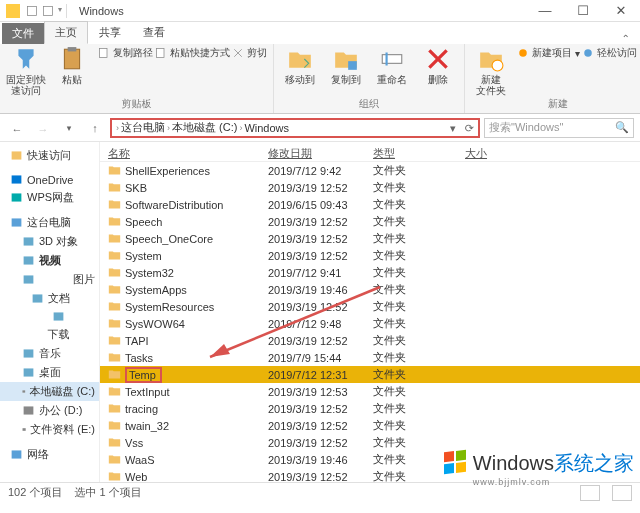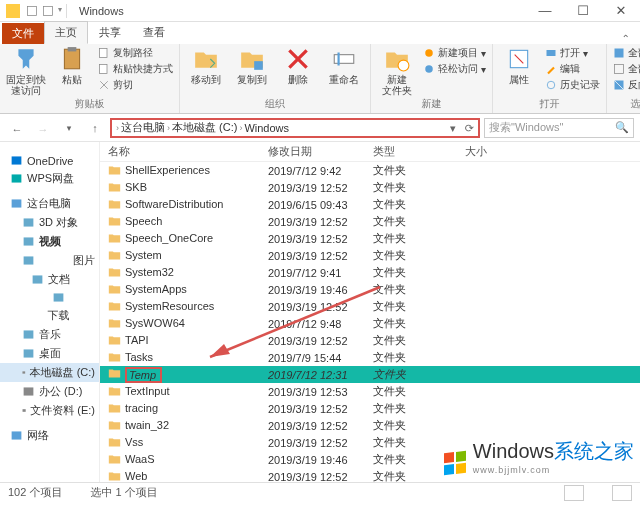--- a/index.html
+++ b/index.html
@@ -5,64 +5,64 @@
 * { margin:0; padding:0; box-sizing:border-box; font-family:"Microsoft YaHei","Segoe UI",sans-serif; }
 body { width:640px; height:513px; overflow:hidden; background:#fff; font-size:11px; position:relative; }
 .titlebar { height:22px; background:#fff; display:flex; align-items:center; border-bottom:1px solid #e0e0e0; }
 .titlebar .ticon { width:14px; height:14px; margin:0 4px 0 6px; background:#ffcc44; }
 .titlebar .qat { display:flex; gap:4px; margin-left:2px; }
 .titlebar .qat svg { width:12px; height:12px; }
 .titlebar .title { margin-left:8px; color:#444; }
 .titlebar .winbtns { margin-left:auto; display:flex; }
 .titlebar .winbtns div { width:38px; height:22px; display:flex; align-items:center; justify-content:center; color:#555; font-size:13px; }
 .ribbon-tabs { height:22px; display:flex; align-items:flex-end; padding-left:2px; background:#fff; }
-.ribbon-tabs .ftab { background:#c2410c; color:#fff; padding:3px 10px; font-size:11px; }
+.ribbon-tabs .ftab { background:#737373; color:#fff; padding:3px 10px; font-size:11px; }
 .ribbon-tabs .tab { padding:3px 10px; color:#444; border:1px solid transparent; }
 .ribbon-tabs .tab.active { border:1px solid #ccc; border-bottom:1px solid #f5f5f5; background:#f5f5f5; }
 .ribbon-tabs .spacer { flex:1; }
 .ribbon-tabs .chev { padding:0 10px; color:#666; font-size:10px; }
 .ribbon { height:70px; background:#f5f5f5; border-bottom:1px solid #ccc; display:flex; font-size:10px; color:#444; }
 .rgroup { border-right:1px solid #e0e0e0; padding:2px 6px 0 6px; display:flex; flex-direction:column; align-items:center; justify-content:space-between; }
 .rgroup .label { color:#777; font-size:10px; margin-top:auto; padding-bottom:2px; }
 .rbody { display:flex; gap:6px; align-items:flex-start; }
 .bigbtn { display:flex; flex-direction:column; align-items:center; width:40px; font-size:10px; text-align:center; line-height:11px; }
 .bigbtn .ic { width:26px; height:26px; margin-bottom:2px; }
-.smallcol { display:flex; flex-direction:column; gap:2px; font-size:10px; }
+.smallcol { display:flex; gap:2px; font-size:10px; }
 .smallcol div { display:flex; align-items:center; gap:3px; white-space:nowrap; }
 .smallcol .si { width:12px; height:12px; }
 .addr { height:28px; display:flex; align-items:center; gap:4px; padding:0 6px; border-bottom:1px solid #e5e5e5; }
 .addr .navbtn { width:22px; height:22px; display:flex; align-items:center; justify-content:center; color:#666; }
 .addr .crumbs { flex:1; height:20px; border:2px solid #d9534f; display:flex; align-items:center; padding:0 4px; gap:2px; font-size:11px; color:#333; position:relative; }
 .addr .crumbs .sep { color:#888; font-size:9px; }
 .addr .crumbs .drop { position:absolute; right:4px; top:2px; color:#666; }
 .addr .search { width:150px; height:20px; border:1px solid #ccc; display:flex; align-items:center; padding:0 4px; color:#999; font-size:11px; }
 .main { display:flex; height:340px; }
 .sidebar { width:100px; border-right:1px solid #eee; padding-top:4px; overflow:hidden; font-size:11px; }
 .sb-item { display:flex; align-items:center; gap:4px; padding:2px 4px 2px 10px; color:#333; white-space:nowrap; }
 .sb-item.sel { background:#d7e8f7; }
 .sb-item .si { width:13px; height:13px; }
 .content { flex:1; overflow:hidden; position:relative; }
-.chead { display:flex; height:20px; align-items:center; border-bottom:1px solid #eee; color:#555; font-size:11px; }
+.chead { display:flex; height:20px; align-items:flex-end; border-bottom:1px solid #eee; color:#555; font-size:11px;text-decoration:underline; }
 .chead .col { padding-left:8px; }
 .col-name { width:160px; }
 .col-date { width:105px; }
 .col-type { width:70px; }
 .col-size { width:60px; text-align:right; padding-right:8px; }
 .rows { font-size:11px; color:#333; }
 .row { display:flex; align-items:center; height:17px; }
-.row.sel { background:#14b8a6;font-style:italic; }
+.row.sel { background:#eab308; }
 .row .col { padding-left:8px; white-space:nowrap; overflow:hidden; }
-.row .name { display:flex; gap:4px; }
+.row .name { display:flex; align-items:center; gap:4px; }
 .fico { width:13px; height:13px; display:inline-block; }
 .row.boxed .name span.txt { border:2px solid #d9534f; padding:0 4px 0 2px; display:inline-block; }
 .arrow { position:absolute; left:90px; top:140px; pointer-events:none; }
-.status { height:20px; border-top:1px solid #e0e0e0; display:flex; align-items:center; padding:0 8px; font-size:11px; color:#555; gap:28px; }
+.status { height:20px; border-top:1px solid #e0e0e0; display:flex; align-items:center; padding:0 8px; font-size:11px; color:#555; gap:12px; }
 .status .spacer { flex:1; }
 .status .vbtn { width:20px; height:16px; border:1px solid #ccc; }
-.wm { position:absolute; right:6px; bottom:38px; display:flex; align-items:flex-end; gap:6px; font-size:20px; color:#333; }
+.wm { position:absolute; right:6px; bottom:26px; display:flex; align-items:flex-start; gap:6px; font-size:20px; color:#333; }
 .wm .wl { display:flex; }
 .wm .wl div { width:10px; height:10px; margin:1px; }
 .wm .txt small { display:block; font-size:9px; color:#888; letter-spacing:1px; }
 </style>
 </head>
 <body>
 
 <div class="titlebar">
   <div class="ticon"></div>
   <div class="qat">
@@ -143,30 +143,30 @@
         </div>
       <div class="bigbtn">
           <svg class="ic" viewBox="0 0 24 24">
             <path fill="#f3c268" d="M2 6h8l2 2h10v12H2z"></path>
             <rect x="14" y="14" width="8" height="8" fill="#5aa0d8"></rect>
           </svg>
           <span>复制到</span>
         </div>
       <div class="bigbtn">
           <svg class="ic" viewBox="0 0 24 24">
-            <path d="M4 4l16 16M20 4L4 20" stroke="#d33" stroke-width="3"></path>
-          </svg>
-          <span>删除</span>
-        </div>
-      <div class="bigbtn">
-          <svg class="ic" viewBox="0 0 24 24">
             <rect x="3" y="8" width="18" height="8" fill="#fff" stroke="#888"></rect>
             <rect x="6" y="6" width="2" height="12" fill="#5aa0d8"></rect>
           </svg>
           <span>重命名</span>
+        </div>
+      <div class="bigbtn">
+          <svg class="ic" viewBox="0 0 24 24">
+            <path d="M4 4l16 16M20 4L4 20" stroke="#d33" stroke-width="3"></path>
+          </svg>
+          <span>删除</span>
         </div>
     </div>
     <div class="label">组织</div>
   </div>
   <div class="rgroup">
     <div class="rbody">
       <div class="bigbtn">
           <svg class="ic" viewBox="0 0 24 24">
             <path fill="#f3c268" d="M2 6h8l2 2h10v12H2z"></path>
             <circle cx="18" cy="18" r="5" fill="#fff" stroke="#f90"></circle>
@@ -257,20 +257,26 @@
     <span class="drop">▾ &nbsp; ⟳</span>
   </div>
   <div class="search">
       <span>搜索"Windows"</span>
       <span style="margin-left:auto">🔍</span>
     </div>
 </div>
 
 <div class="main">
   <div class="sidebar" id="sidebar">
+      <div class="sb-item">
+        <svg class="si" viewBox="0 0 16 16">
+          <rect x="2" y="3" width="12" height="10" fill="#f3c268"></rect>
+        </svg>
+        <span>快速访问</span>
+      </div>
       <div style="height: 6px;"></div>
       <div class="sb-item">
         <svg class="si" viewBox="0 0 16 16">
           <rect x="2" y="3" width="12" height="10" fill="#0078d4"></rect>
         </svg>
         <span>OneDrive</span>
       </div>
       <div class="sb-item">
         <svg class="si" viewBox="0 0 16 16">
           <rect x="2" y="3" width="12" height="10" fill="#0aa"></rect>

